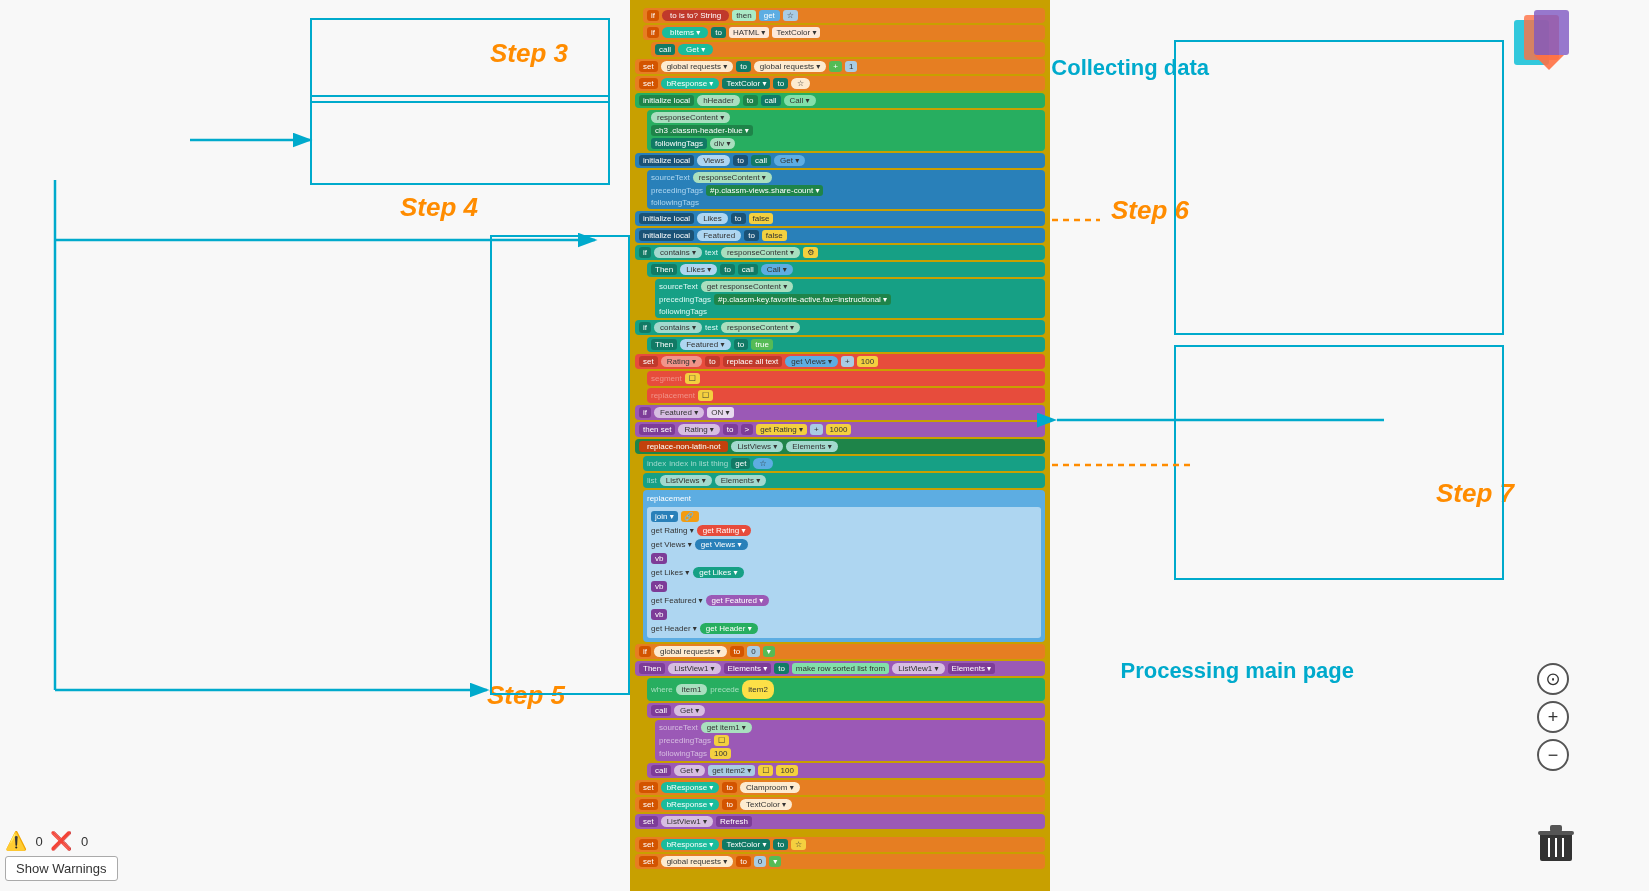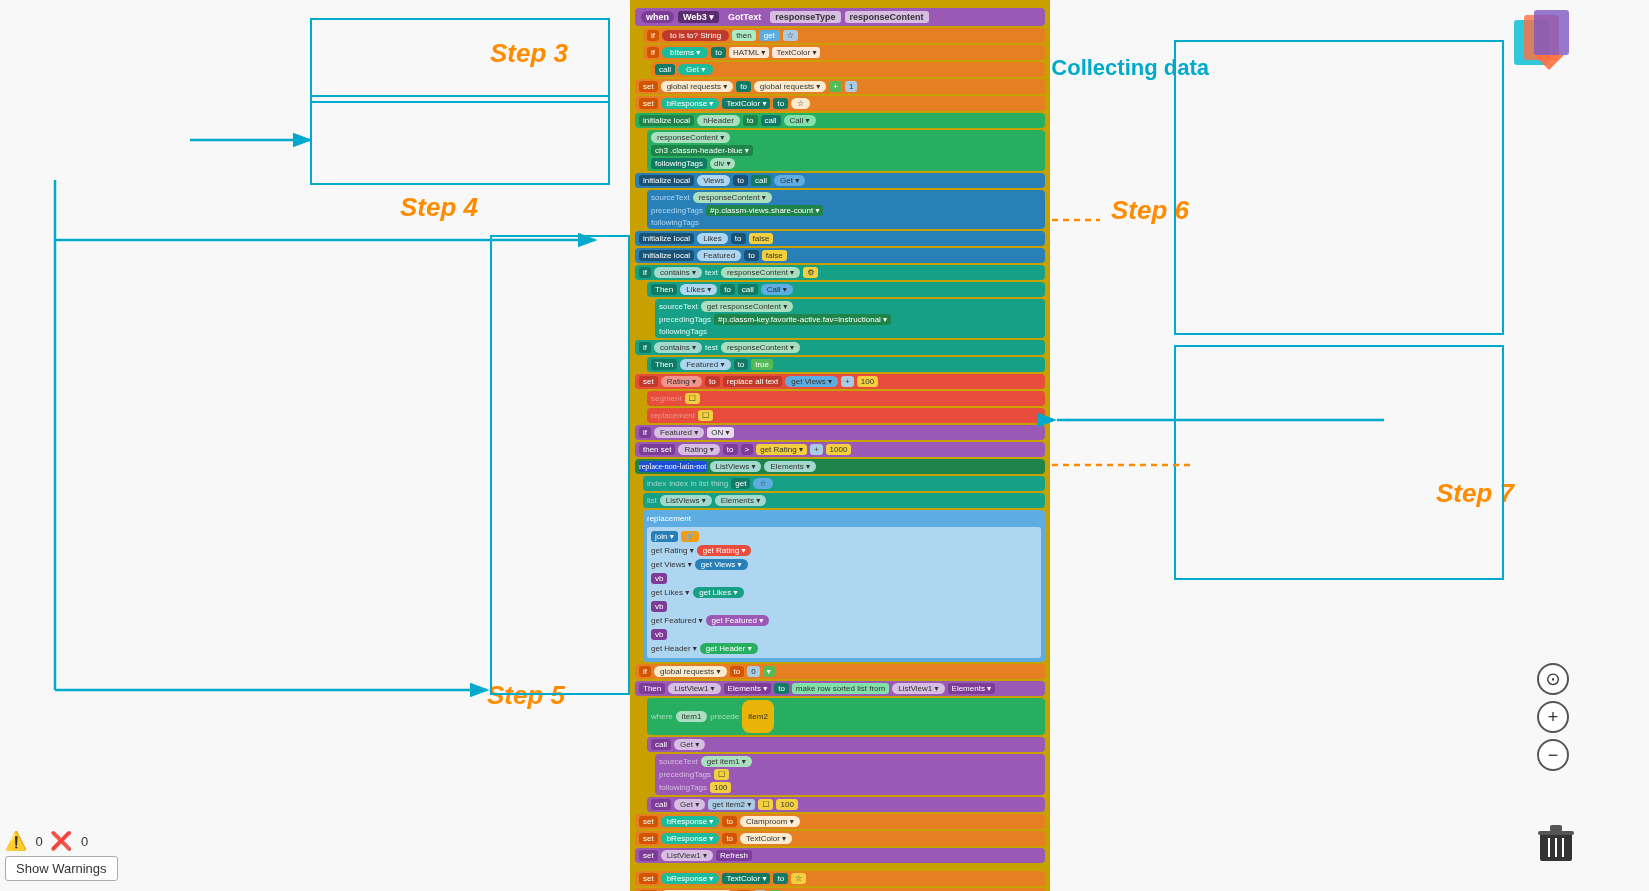--- a/index.html
+++ b/index.html
@@ -192,33 +192,27 @@
 
   <div class="annotation step-label" style="top:680px; left:487px;">Step 5</div>
 
   <div class="annotation step-label" style="top:195px; right:460px;">Step 6</div>
 
   <div class="annotation step-label" style="top:478px; right:135px;">Step 7</div>
 
   <div class="annotation" style="top:55px; right:440px; color:#00aacc; font-size:22px;">Collecting data</div>
 
 
+  <div class="annotation" style="top:658px; right:295px; color:#00aacc; font-size:22px;">Processing main page</div>
 
   <div class="code-area">
     <div class="code-scroll">
 
       <div style="position:absolute; top:8px; left:5px; right:5px;">
 
-        <div style="background:#9b59b6; border-radius:4px; padding:3px 6px; margin-bottom:2px; display:flex; align-items:center; gap:4px; font-size:9px; color:#fff; font-weight:bold;">
-          <span style="background:#7d3c98; border-radius:8px; padding:1px 5px;">when</span>
-          <span style="background:#5b2c6f; border-radius:3px; padding:1px 5px;">Web3 ▾</span>
-          <span style="background:#9b59b6; border-radius:3px; padding:1px 5px;">GotText</span>
-          <span style="background:#d7bde2; border-radius:3px; padding:1px 5px; color:#333;">responseType</span>
-          <span style="background:#d7bde2; border-radius:3px; padding:1px 5px; color:#333;">responseContent</span>
-        </div>
 
         <div style="background:#e67e22; border-radius:4px; padding:2px 4px; margin-bottom:2px; margin-left:8px; display:flex; gap:3px; align-items:center; font-size:8px; color:#fff;">
           <span style="background:#d35400; border-radius:3px; padding:1px 4px;">if</span>
           <span style="background:#c0392b; border-radius:8px; padding:1px 8px;">to is to? String</span>
           <span style="background:#abebc6; border-radius:3px; padding:1px 4px; color:#333;">then</span>
           <span style="background:#5dade2; border-radius:3px; padding:1px 5px;">get</span>
           <span style="background:#a9cce3; border-radius:3px; padding:1px 4px; color:#333;">☆</span>
         </div>
 
         <div style="background:#e67e22; border-radius:4px; padding:2px 4px; margin-bottom:2px; margin-left:8px; display:flex; gap:3px; align-items:center; font-size:8px; color:#fff;">
@@ -381,21 +375,21 @@
           <span style="background:#7d3c98; border-radius:3px; padding:1px 4px;">then set</span>
           <span style="background:#d7bde2; border-radius:8px; padding:1px 6px; color:#333;">Rating ▾</span>
           <span style="background:#7d3c98; border-radius:3px; padding:1px 4px;">to</span>
           <span style="background:#7d3c98; border-radius:3px; padding:1px 4px;">&gt;</span>
           <span style="background:#f4d03f; border-radius:3px; padding:1px 4px; color:#333;">get Rating ▾</span>
           <span style="background:#a9cce3; border-radius:3px; padding:1px 4px; color:#333;">+</span>
           <span style="background:#f4d03f; border-radius:3px; padding:1px 4px; color:#333;">1000</span>
         </div>
 
         <div style="background:#1e8449; border-radius:4px; padding:2px 4px; margin-bottom:2px; display:flex; gap:3px; align-items:center; font-size:8px; color:#fff;">
-          <span style="background:#1d4ed8; border-radius:3px; padding:1px 0;font-family:Liberation Serif, serif;">replace-non-latin-not</span>
+          <span style="background:#c2410c; border-radius:3px; padding:1px 8px;">replace-non-latin-not</span>
           <span style="background:#a2d9ce; border-radius:8px; padding:1px 6px; color:#333;">ListViews ▾</span>
           <span style="background:#a2d9ce; border-radius:8px; padding:1px 6px; color:#333;">Elements ▾</span>
         </div>
 
         <div style="background:#16a085; border-radius:4px; padding:2px 4px; margin-bottom:2px; margin-left:8px; display:flex; gap:3px; align-items:center; font-size:8px; color:#fff;">
           <span style="color:#a2d9ce;">index</span>
           <span style="color:#a2d9ce;">index in list thing</span>
           <span style="background:#117a65; border-radius:3px; padding:1px 4px;">get</span>
           <span style="background:#5dade2; border-radius:8px; padding:1px 6px; color:#333;">☆</span>
         </div>
@@ -468,21 +462,21 @@
           <span style="background:#117a65; border-radius:3px; padding:1px 4px;">to</span>
           <span style="background:#82e0aa; border-radius:3px; padding:1px 4px; color:#333;">make row sorted list from</span>
           <span style="background:#d7bde2; border-radius:8px; padding:1px 6px; color:#333;">ListView1 ▾</span>
           <span style="background:#7d3c98; border-radius:3px; padding:1px 4px;">Elements ▾</span>
         </div>
 
         <div style="background:#27ae60; border-radius:4px; padding:2px 4px; margin-bottom:2px; margin-left:12px; display:flex; gap:3px; align-items:center; font-size:8px; color:#fff;">
           <span style="color:#a9dfbf;">where</span>
           <span style="background:#a9dfbf; border-radius:8px; padding:1px 6px; color:#333;">item1</span>
           <span style="color:#a9dfbf;">precede</span>
-          <span style="background:#eab308; border-radius:8px; padding:12px 6px; color:#333;">item2</span>
+          <span style="background:#fde047; border-radius:8px; padding:5px 6px; color:#333;">item2</span>
         </div>
 
         <div style="background:#9b59b6; border-radius:4px; padding:2px 4px; margin-bottom:2px; margin-left:12px; display:flex; gap:3px; align-items:center; font-size:8px; color:#fff;">
           <span style="background:#7d3c98; border-radius:3px; padding:1px 4px;">call</span>
           <span style="background:#d7bde2; border-radius:8px; padding:1px 6px; color:#333;">Get ▾</span>
         </div>
 
         <div style="background:#9b59b6; border-radius:4px; padding:2px 4px; margin-bottom:2px; margin-left:20px; display:flex; flex-direction:column; gap:2px; font-size:8px; color:#fff;">
           <div style="display:flex; gap:3px; align-items:center;">
             <span style="color:#d7bde2;">sourceText</span>

